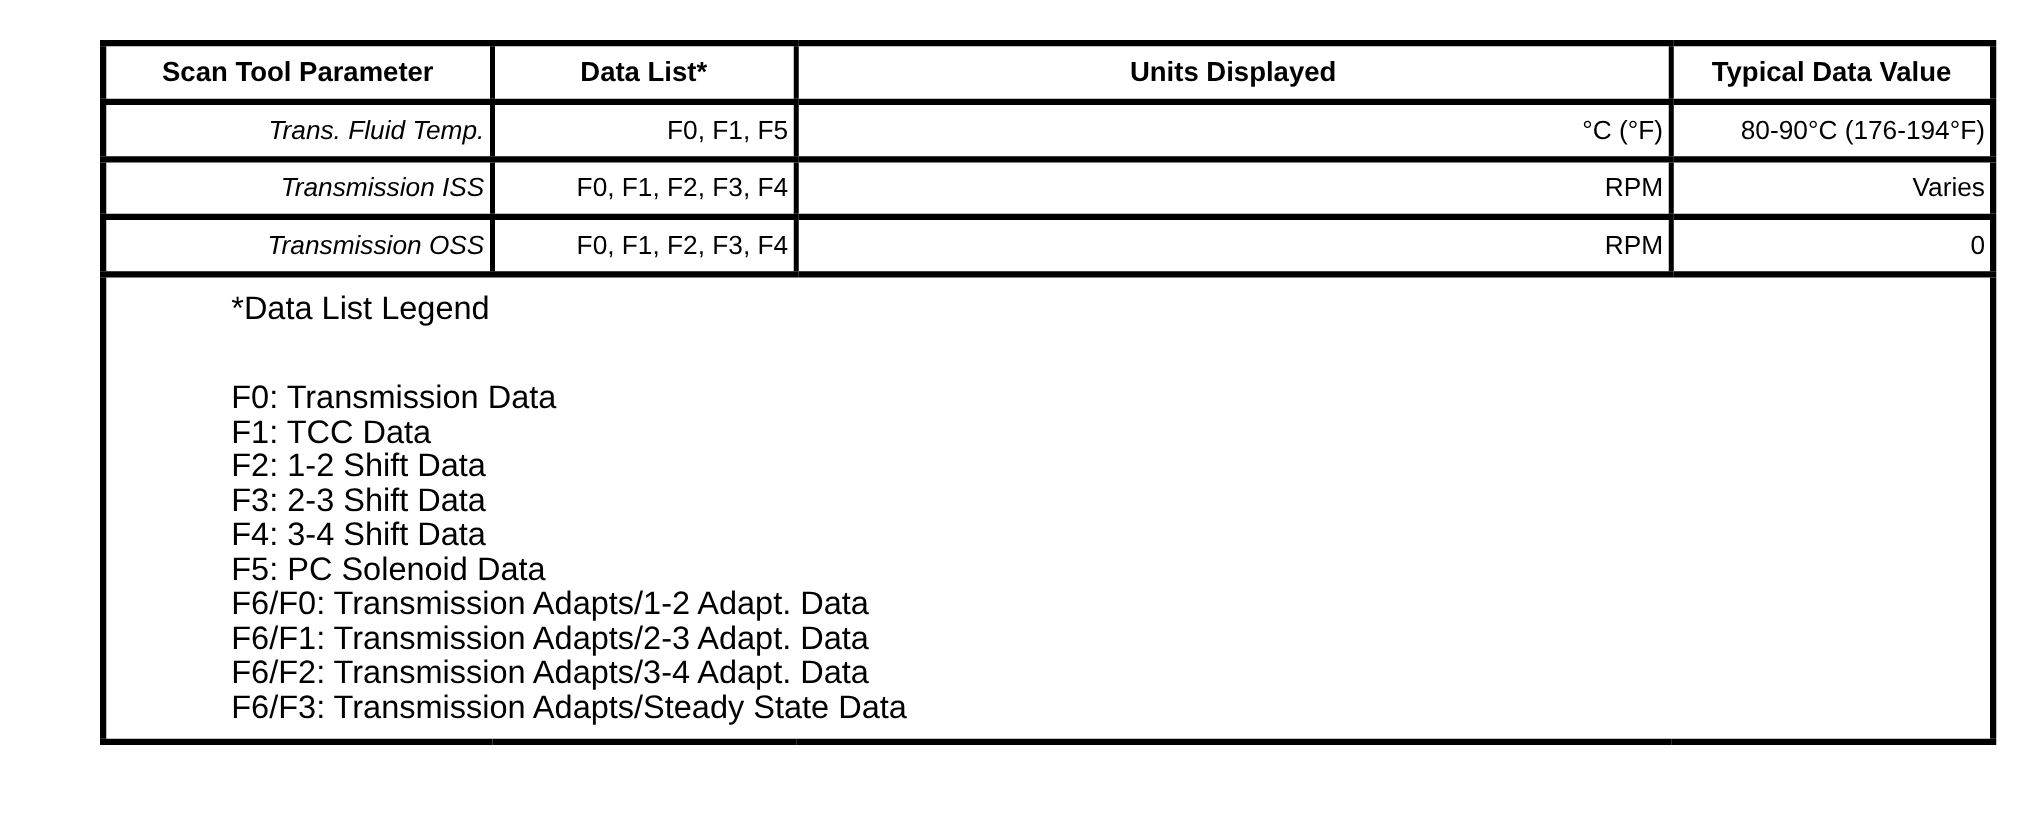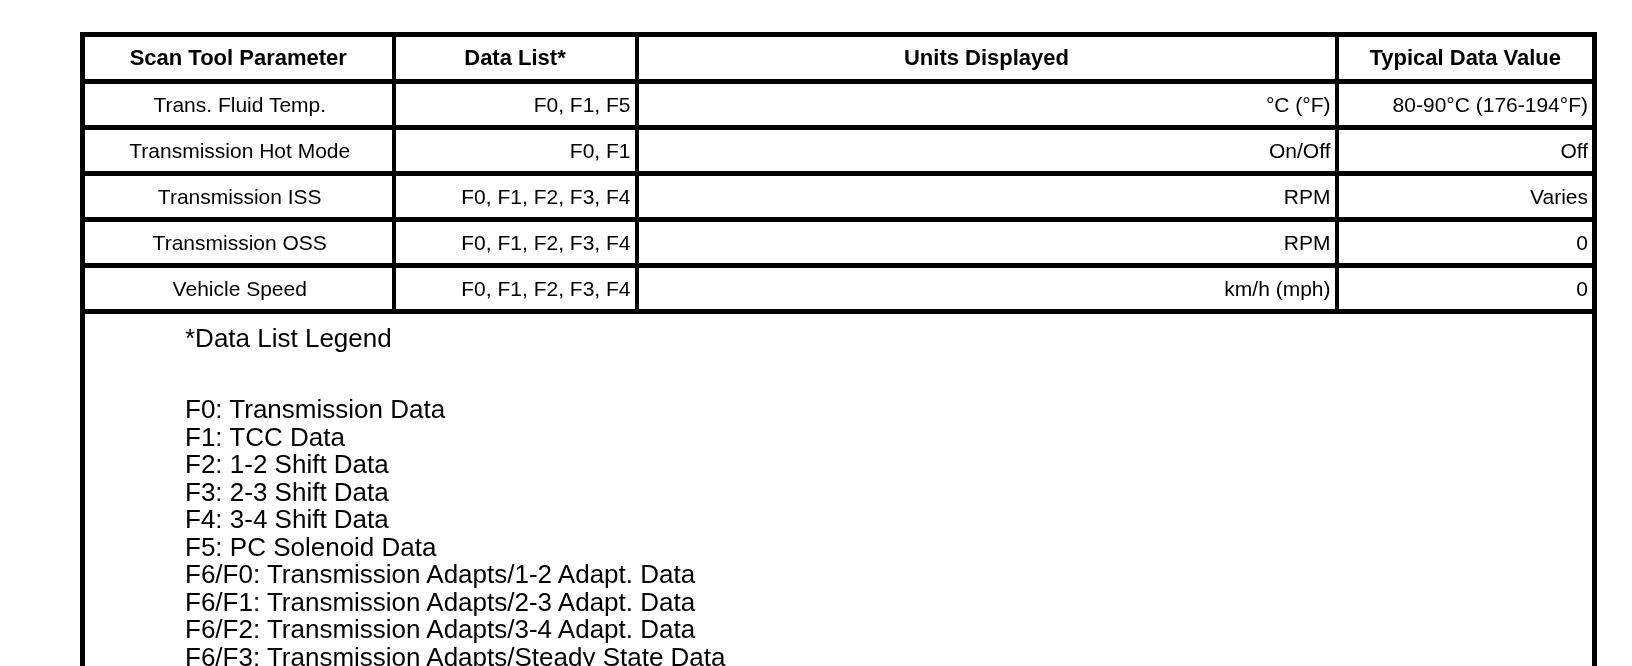--- a/index.html
+++ b/index.html
@@ -38,21 +38,21 @@
     vertical-align: middle;
     padding: 0 4px;
   }
   .scan-table td {
     height: 41px;
     font-size: 21px;
     font-weight: normal;
     vertical-align: middle;
     padding: 0 4px;
   }
-  td.col-parameter { text-align: center; padding-left: 7px; }
+  td.col-parameter { text-align: right; padding-left: 7px; font-style: italic; }
   td.col-datalist, td.col-units, td.col-typical { text-align: right; }
   td.legend-cell {
     height: 359px;
     vertical-align: top;
     text-align: left;
     white-space: normal;
     padding: 10px 10px 0 100px;
   }
   .legend-title {
     font-size: 26px;
@@ -85,41 +85,29 @@
       </tr>
     </thead>
     <tbody>
       <tr>
         <td class="col-parameter">Trans. Fluid Temp.</td>
         <td class="col-datalist">F0, F1, F5</td>
         <td class="col-units">°C (°F)</td>
         <td class="col-typical">80-90°C (176-194°F)</td>
       </tr>
       <tr>
-        <td class="col-parameter">Transmission Hot Mode</td>
-        <td class="col-datalist">F0, F1</td>
-        <td class="col-units">On/Off</td>
-        <td class="col-typical">Off</td>
-      </tr>
-      <tr>
         <td class="col-parameter">Transmission ISS</td>
         <td class="col-datalist">F0, F1, F2, F3, F4</td>
         <td class="col-units">RPM</td>
         <td class="col-typical">Varies</td>
       </tr>
       <tr>
         <td class="col-parameter">Transmission OSS</td>
         <td class="col-datalist">F0, F1, F2, F3, F4</td>
         <td class="col-units">RPM</td>
-        <td class="col-typical">0</td>
-      </tr>
-      <tr>
-        <td class="col-parameter">Vehicle Speed</td>
-        <td class="col-datalist">F0, F1, F2, F3, F4</td>
-        <td class="col-units">km/h (mph)</td>
         <td class="col-typical">0</td>
       </tr>
       <tr>
         <td class="legend-cell" colspan="4">
           <div class="legend-title">*Data List Legend</div>
           <div class="legend-entries">
             <div class="legend-entry">F0: Transmission Data</div>
             <div class="legend-entry">F1: TCC Data</div>
             <div class="legend-entry">F2: 1-2 Shift Data</div>
             <div class="legend-entry">F3: 2-3 Shift Data</div>

